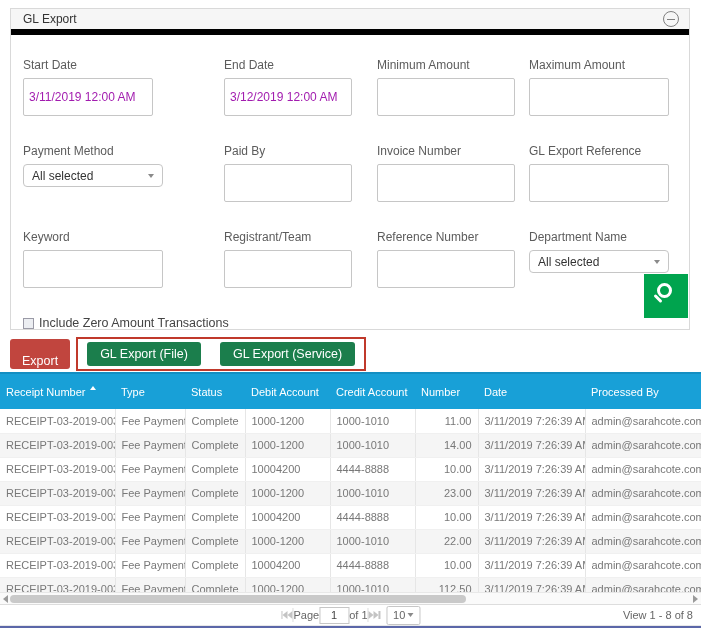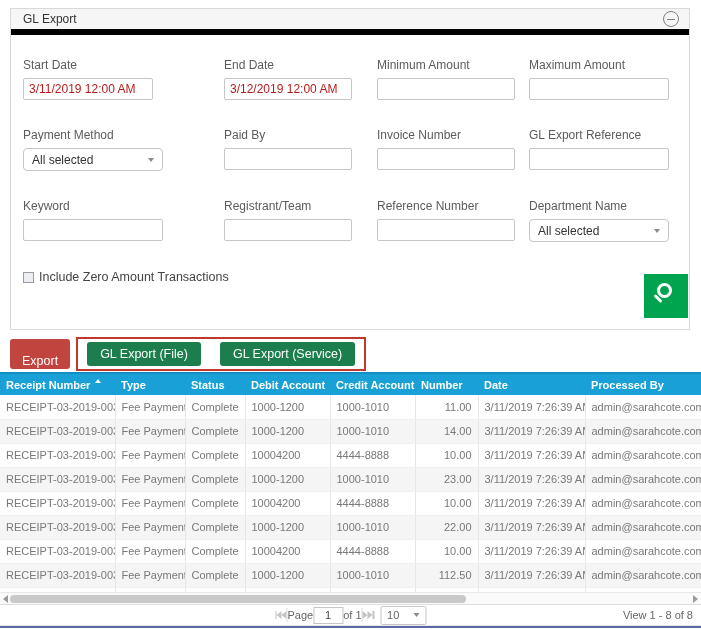--- a/index.html
+++ b/index.html
@@ -15,22 +15,22 @@
                   display:flex; align-items:center; justify-content:space-between; padding:0 10px 0 12px; }
   .panel-title { font-size:12px; color:#333; }
   .collapse-icon { width:16px; height:16px; border:1px solid #808080; border-radius:50%;
                    position:relative; display:inline-block; cursor:pointer; }
   .collapse-icon .bar { position:absolute; left:3px; right:3px; top:7px; height:1px; background:#808080; }
 
   .panel-body { position:relative; padding:23px 12px 0 12px; height:295px; }
   .form-row { display:flex; margin-bottom:28px; }
   .fcol1{ width:201px; } .fcol2{ width:153px; } .fcol3{ width:152px; } .fcol4{ flex:1; }
   .field label { display:block; font-size:12px; color:#5c5c5c; margin-bottom:6px; }
-  .field input[type=text] { height:22px; border:1px solid #c6c6c6; border-radius:2px;
-      font-family:"Liberation Sans",sans-serif; font-size:12px; color:#b91c1c; padding:0 5px; background:#fff; }
+  .field input[type=text] { height:38px; border:1px solid #c6c6c6; border-radius:2px;
+      font-family:"Liberation Sans",sans-serif; font-size:12px; color:#a21caf; padding:0 5px; background:#fff; }
   .w130{width:130px;} .w128{width:128px;} .w138{width:138px;} .w140{width:140px;}
   .dropdown { width:140px; height:23px; border:1px solid #c6c6c6; border-radius:4px;
       display:flex; align-items:center; justify-content:space-between; padding:0 8px; cursor:pointer; background:#fff; }
   .dropdown span:first-child { font-size:12px; color:#333; }
   .dd-caret { width:0; height:0; border-left:3.5px solid transparent; border-right:3.5px solid transparent;
       border-top:4px solid #8a8a8a; }
 
   .checkbox-row { display:flex; align-items:center; margin-top:7px; cursor:pointer; }
   .checkbox { width:11px; height:11px; border:1px solid #9a9aa6; background:#eceef2; display:inline-block; margin-right:5px; }
   .checkbox-label { font-size:12.5px; color:#444; }
@@ -46,22 +46,22 @@
   .actions { position:absolute; left:10px; top:337px; display:flex; align-items:center; }
   .btn-export { background:#c1453e; color:#fff; border:none; border-radius:3px; height:25px;
       padding:15px 12px; font-size:12.5px; font-family:"Liberation Sans",sans-serif; cursor:pointer; }
   .highlight-box { margin-left:6px; border:2px solid #c0392b; padding:3px 9px; display:flex; gap:19px; }
   .btn-green { background:#1b7e4c; color:#fff; border:none; border-radius:3px; height:24px;
       padding:0 13px; font-size:12.5px; font-family:"Liberation Sans",sans-serif; cursor:pointer; }
 
   
   .grid { position:absolute; left:0; top:372px; width:701px; height:220px; overflow:hidden; }
   table { border-collapse:collapse; table-layout:fixed; width:701px; }
-  thead th { background:#18a0d7; border-top:2px solid #138ec2; color:#fff; font-size:11px; font-weight:bold;
-      text-align:left; height:22px; padding:0 6px; white-space:nowrap; overflow:hidden; cursor:pointer; }
+  thead th { background:#18a0d7; border-top:2px solid #138ec2; color:#fff; font-size:11px; font-weight:normal;
+      text-align:left; height:36px; padding:0 6px; white-space:nowrap; overflow:hidden; cursor:pointer; }
   .sort-up { display:inline-block; width:0; height:0; margin:0 0 6px 5px;
       border-left:3.5px solid transparent; border-right:3.5px solid transparent; border-bottom:4px solid #fff; }
   tbody td { height:24px; padding:0 6px; font-size:11px; color:#787878; border-right:1px solid #e6e6e6;
       border-bottom:1px solid #f0f0f0; white-space:nowrap; overflow:hidden; background:#fff; }
   tbody td:last-child { border-right:none; }
   tbody tr.alt td { background:#f5f5f5; }
   tbody td.num { text-align:right; }
   tbody tr.ghost td { background:#fff; }
 
   
@@ -77,21 +77,21 @@
       border-top:1px solid #ddd; border-bottom:1px solid #e8e8e8; font-size:11px; color:#666; }
   .pager-center { position:absolute; left:50%; top:0; height:100%; transform:translateX(-50%);
       display:flex; align-items:center; }
   .pg { display:inline-flex; align-items:center; cursor:default; }
   .tri-l { width:0; height:0; border-top:4px solid transparent; border-bottom:4px solid transparent; border-right:5px solid #c4c4c4; }
   .tri-r { width:0; height:0; border-top:4px solid transparent; border-bottom:4px solid transparent; border-left:5px solid #c4c4c4; }
   .pg .bar { width:1.5px; height:8px; background:#c4c4c4; }
   .pager-sep { width:1px; height:14px; background:#ddd; }
   .page-input { width:30px; height:17px; border:1px solid #c6c6c6; text-align:center; font-size:11px;
       color:#444; font-family:"Liberation Sans",sans-serif; }
-  .size-dd { width:46px; height:19px; border:1px solid #c6c6c6; border-radius:2px; margin-left:6px;
+  .size-dd { width:34px; height:19px; border:1px solid #c6c6c6; border-radius:2px; margin-left:6px;
       display:inline-flex; align-items:center; justify-content:space-between; padding:8px 6px; cursor:pointer; }
   .size-dd .caret { width:0; height:0; border-left:3.5px solid transparent; border-right:3.5px solid transparent;
       border-top:4px solid #8a8a8a; }
   .view-info { position:absolute; right:8px; top:4px; font-size:11px; color:#666; }
 
   .bottom-line { position:absolute; left:0; top:626px; width:701px; height:2px; background:#5b67a8; }
 </style>
 </head>
 <body>
 

